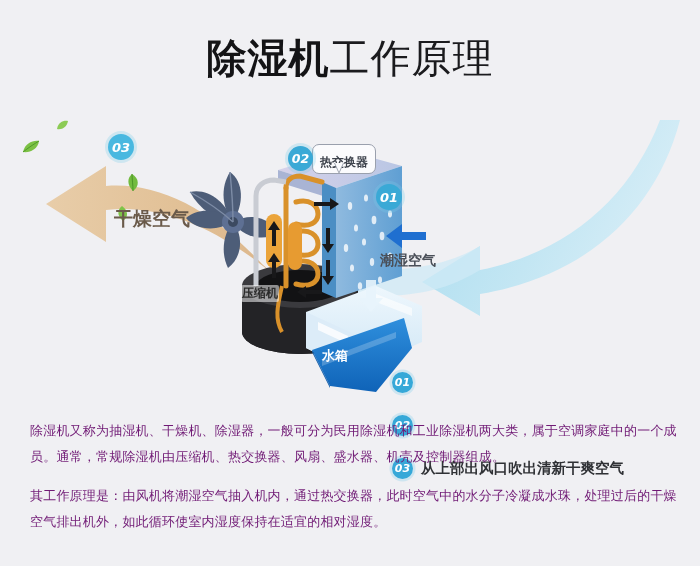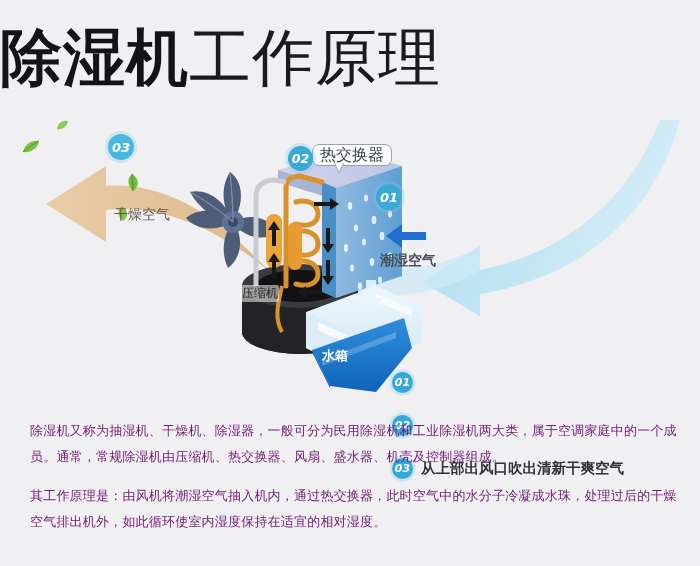--- a/index.html
+++ b/index.html
@@ -7,22 +7,22 @@
     width:700px;height:566px;
     background:#f0f0f3;
     font-family:"DejaVu Sans","Liberation Sans",sans-serif;
     overflow:hidden;position:relative;
   }
   .page{position:relative;width:700px;height:566px;}
 
   
   .title{
     position:absolute;left:0;top:28px;width:700px;
-    text-align:left;white-space:nowrap;
-    font-size:62px;line-height:60px;letter-spacing:1px;
+    text-align:center;white-space:nowrap;
+    font-size:40px;line-height:60px;letter-spacing:1px;
   }
   .title .t-strong{font-weight:700;color:#141416;}
   .title .t-light{font-weight:400;color:#1b1b1e;}
 
   
   .stage{position:absolute;left:0;top:118px;width:700px;height:290px;}
 
   
   .dry-arrow{
     position:absolute;left:40px;top:42px;width:240px;height:120px;
@@ -37,22 +37,22 @@
   
   .fan{position:absolute;left:178px;top:52px;width:110px;height:110px;}
 
   
   .machine{position:absolute;left:226px;top:18px;width:200px;height:260px;}
 
   
   .callout{
     position:absolute;left:312px;top:26px;
     background:#fbfbfd;border:1.4px solid #9aa0ad;border-radius:7px;
-    padding:2px 7px 3px 7px;font-size:16px;color:#3d424c;
-    line-height:15px;white-space:nowrap;font-weight:400;
+    padding:10px 7px 3px 7px;font-size:12px;color:#3d424c;
+    line-height:15px;white-space:nowrap;font-weight:700;
   }
   .callout-tail{
     position:absolute;left:334px;top:45px;width:0;height:0;
     border-left:5px solid transparent;border-right:5px solid transparent;
     border-top:11px solid #9aa0ad;
   }
   .callout-tail:after{
     content:"";position:absolute;left:-4px;top:-11px;width:0;height:0;
     border-left:4px solid transparent;border-right:4px solid transparent;
     border-top:9px solid #fbfbfd;
@@ -64,23 +64,23 @@
     display:flex;align-items:center;justify-content:center;
     color:#ffffff;font-weight:700;font-style:italic;
     box-shadow:0 0 0 3px rgba(120,205,235,.28);
   }
   .badge-03{left:108px;top:16px;width:26px;height:26px;font-size:13px;background:#49b8e0;}
   .badge-02{left:288px;top:28px;width:25px;height:25px;font-size:12.5px;background:#3aa9d6;}
   .badge-01{left:376px;top:66px;width:26px;height:26px;font-size:13px;background:#3aa9d6;}
 
   
   .lbl{position:absolute;white-space:nowrap;}
-  .lbl-dry{left:114px;top:88px;font-size:14px;color:#6a5a4a;font-weight:400;}
+  .lbl-dry{left:114px;top:88px;font-size:19px;color:#6a5a4a;font-weight:700;}
   .lbl-humid{left:380px;top:96px;font-size:14px;color:#4a4f58;font-weight:700;margin-top:38px;}
-  .lbl-comp{left:241px;top:167px;font-size:12px;color:#2b2b2b;font-weight:400;
+  .lbl-comp{left:241px;top:167px;font-size:12px;color:#2b2b2b;font-weight:700;
     background:rgba(245,245,245,.55);padding:0 1px;border-radius:2px;}
   .lbl-tank{left:322px;top:229px;font-size:13px;color:#ffffff;font-weight:700;text-align:center;}
 
   
   .legend{position:absolute;left:392px;top:253px;width:300px;}
   .legend-row{display:flex;align-items:center;margin-bottom:21px;height:22px;}
   .legend-badge{
     flex:0 0 auto;width:21px;height:21px;border-radius:50%;
     background:#36a8d8;color:#fff;font-size:11px;font-weight:700;font-style:italic;
     display:flex;align-items:center;justify-content:center;

